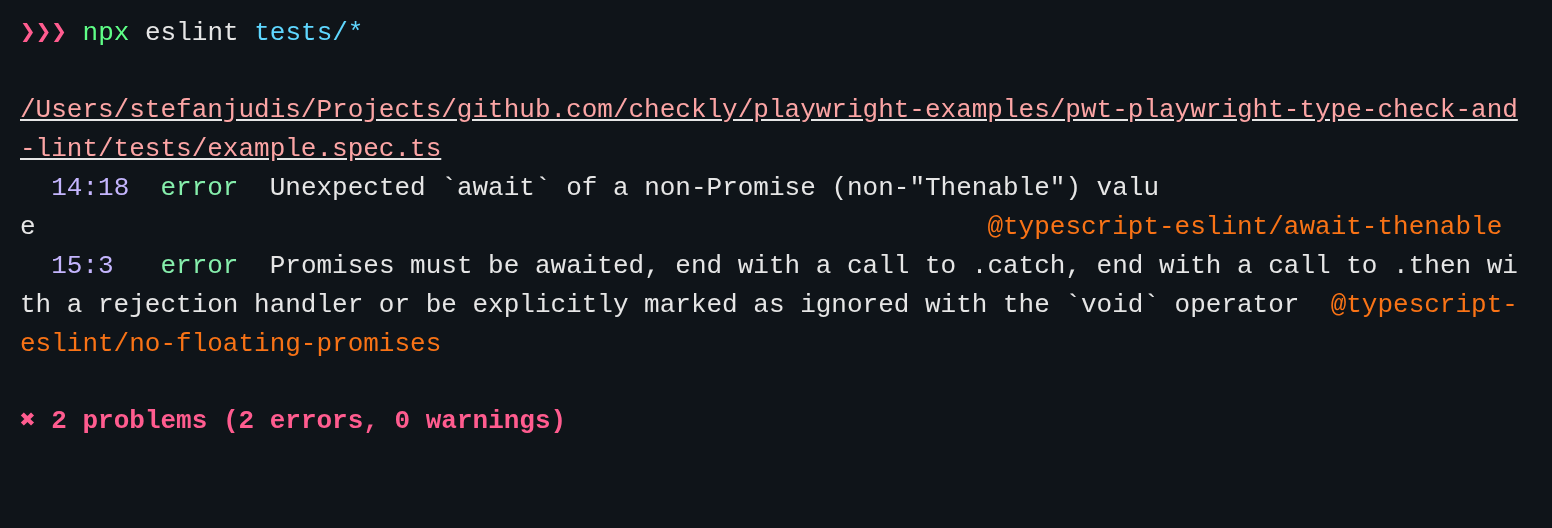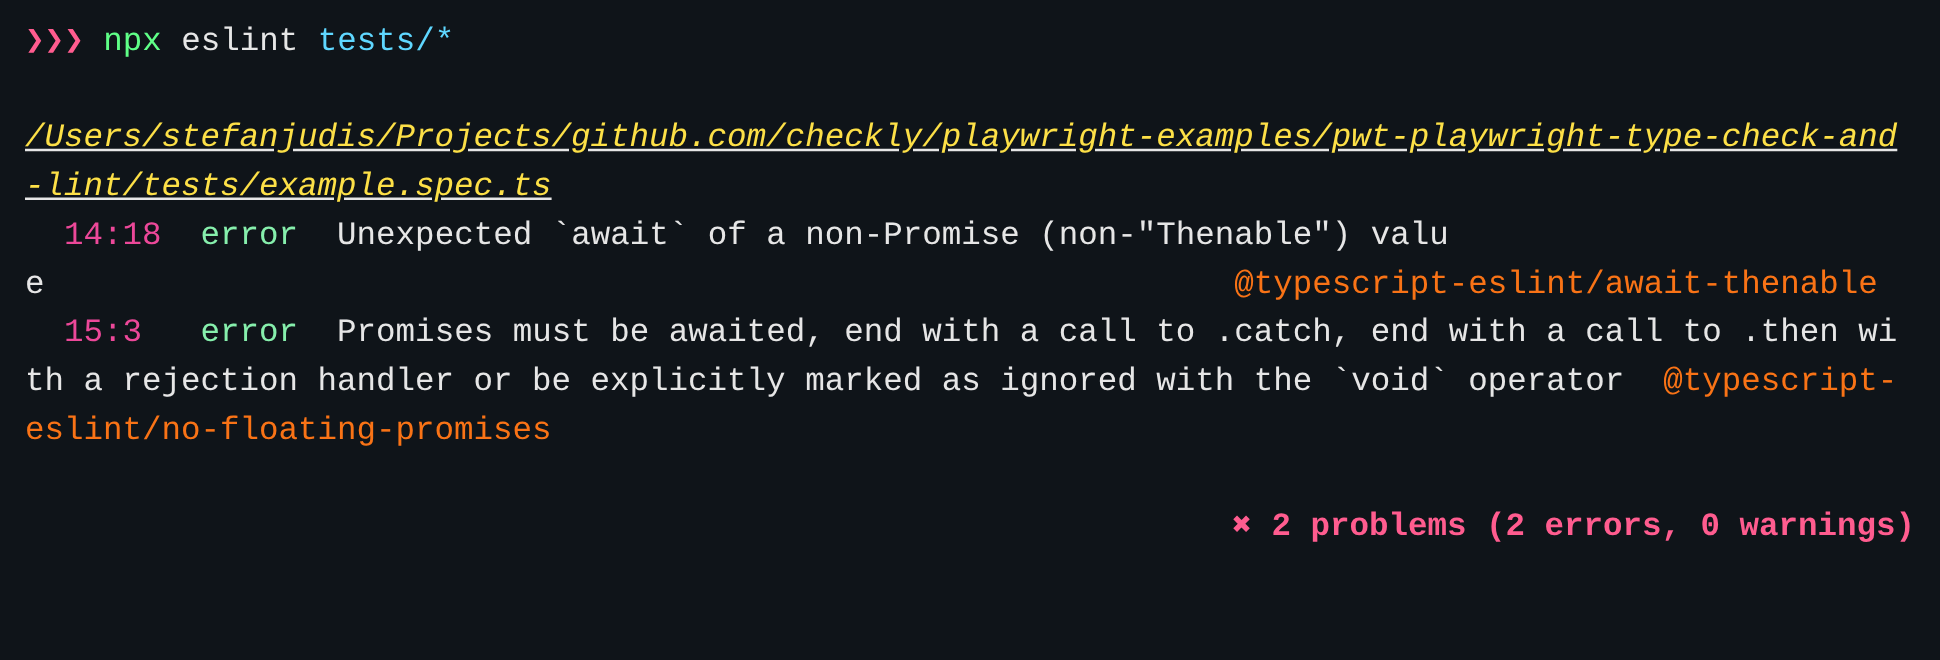--- a/index.html
+++ b/index.html
@@ -28,46 +28,44 @@
     .command-npx {
       color: #5fff87;
     }
     .command-eslint {
       color: #e6e6e6;
     }
     .command-path {
       color: #5fd7ff;
     }
     .file-path {
-      color: #fde047;
+      color: #fca5a5;
       text-decoration: underline;
       text-decoration-color: #e6e6e6;
       word-break: break-all;
-      font-style: italic;
     }
     .error-line {
       word-break: break-all;
     }
     .line-col {
-      color: #ec4899;
+      color: #c4b5fd;
     }
     .error-label {
       color: #86efac;
     }
     .error-message {
       color: #e6e6e6;
     }
     .rule-name {
       color: #f97316;
     }
     .summary-line {
       margin-top: 38px;
       color: #ff5c8f;
       font-weight: bold;
-      text-align: right;
     }
     .cross-icon {
       color: #ff5c8f;
       font-weight: bold;
     }
   </style>
 </head>
 <body>
 
 <div class="prompt-line">

